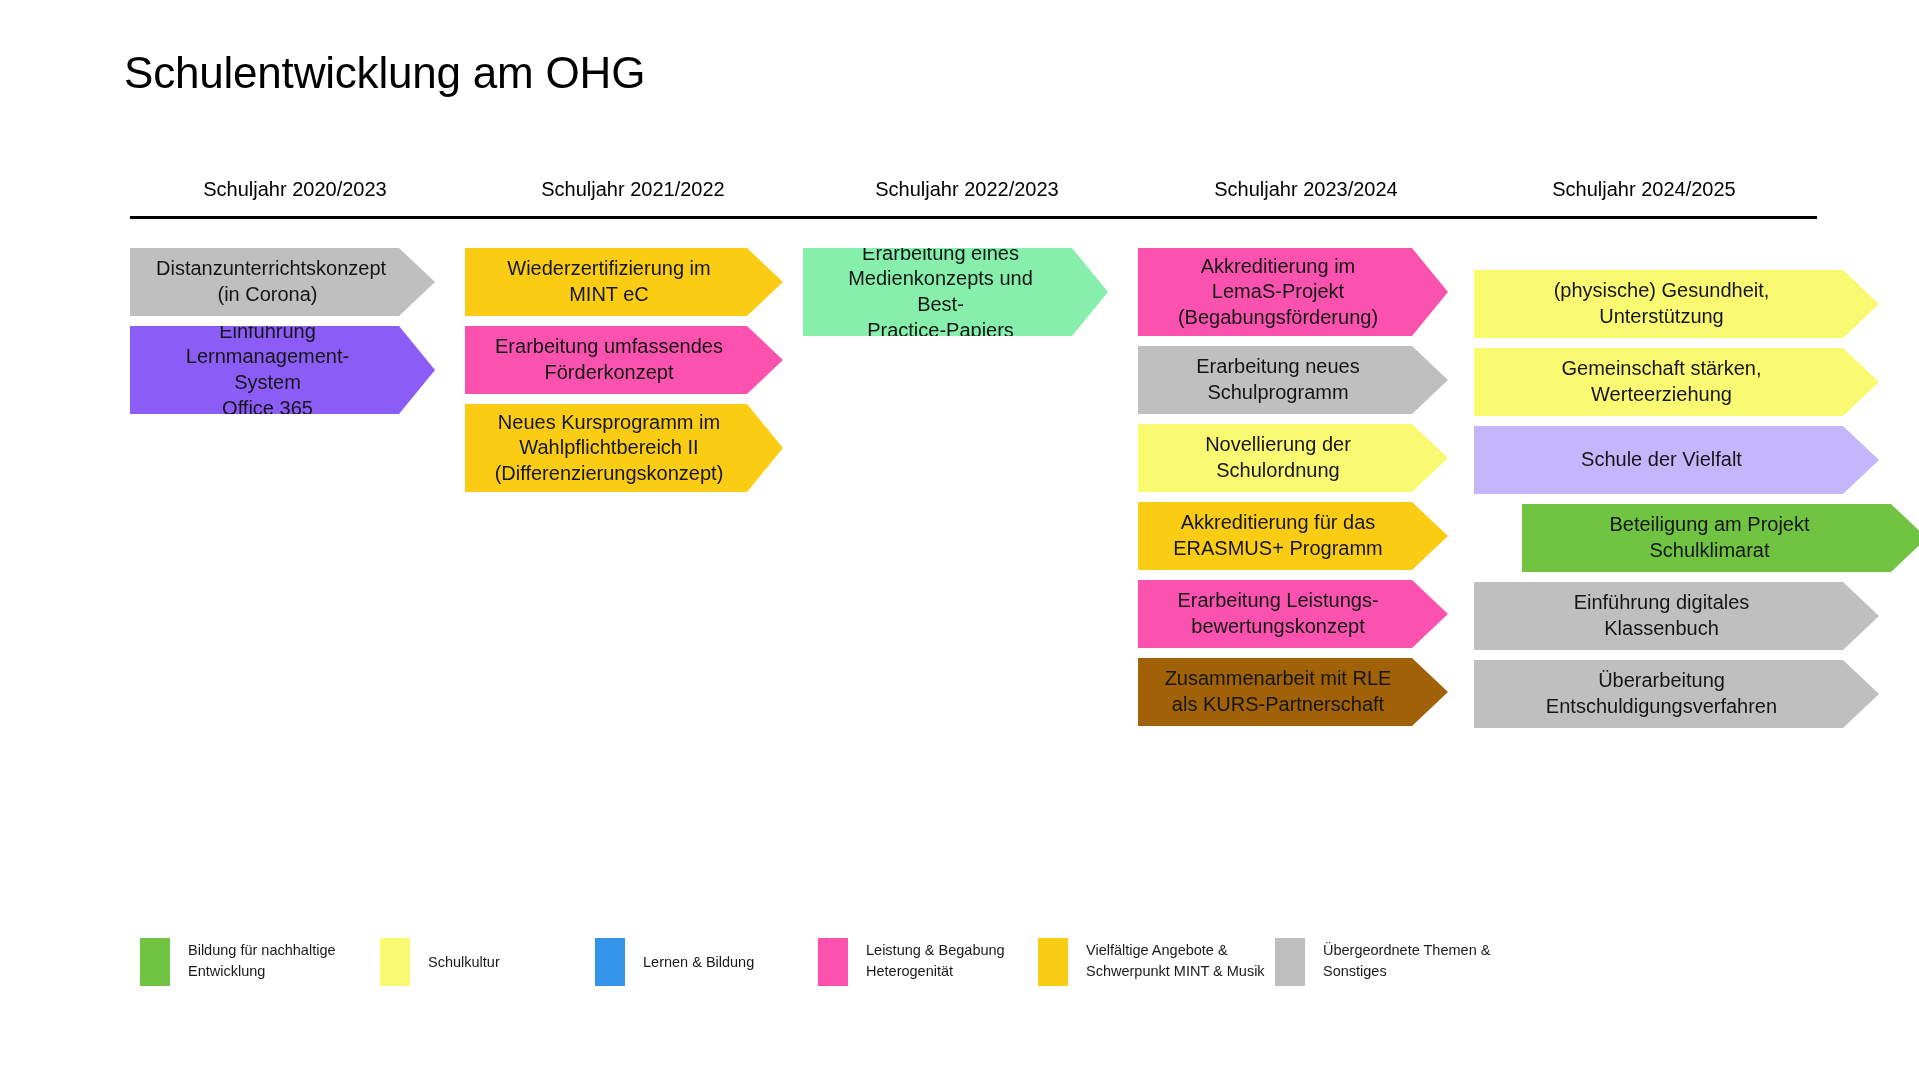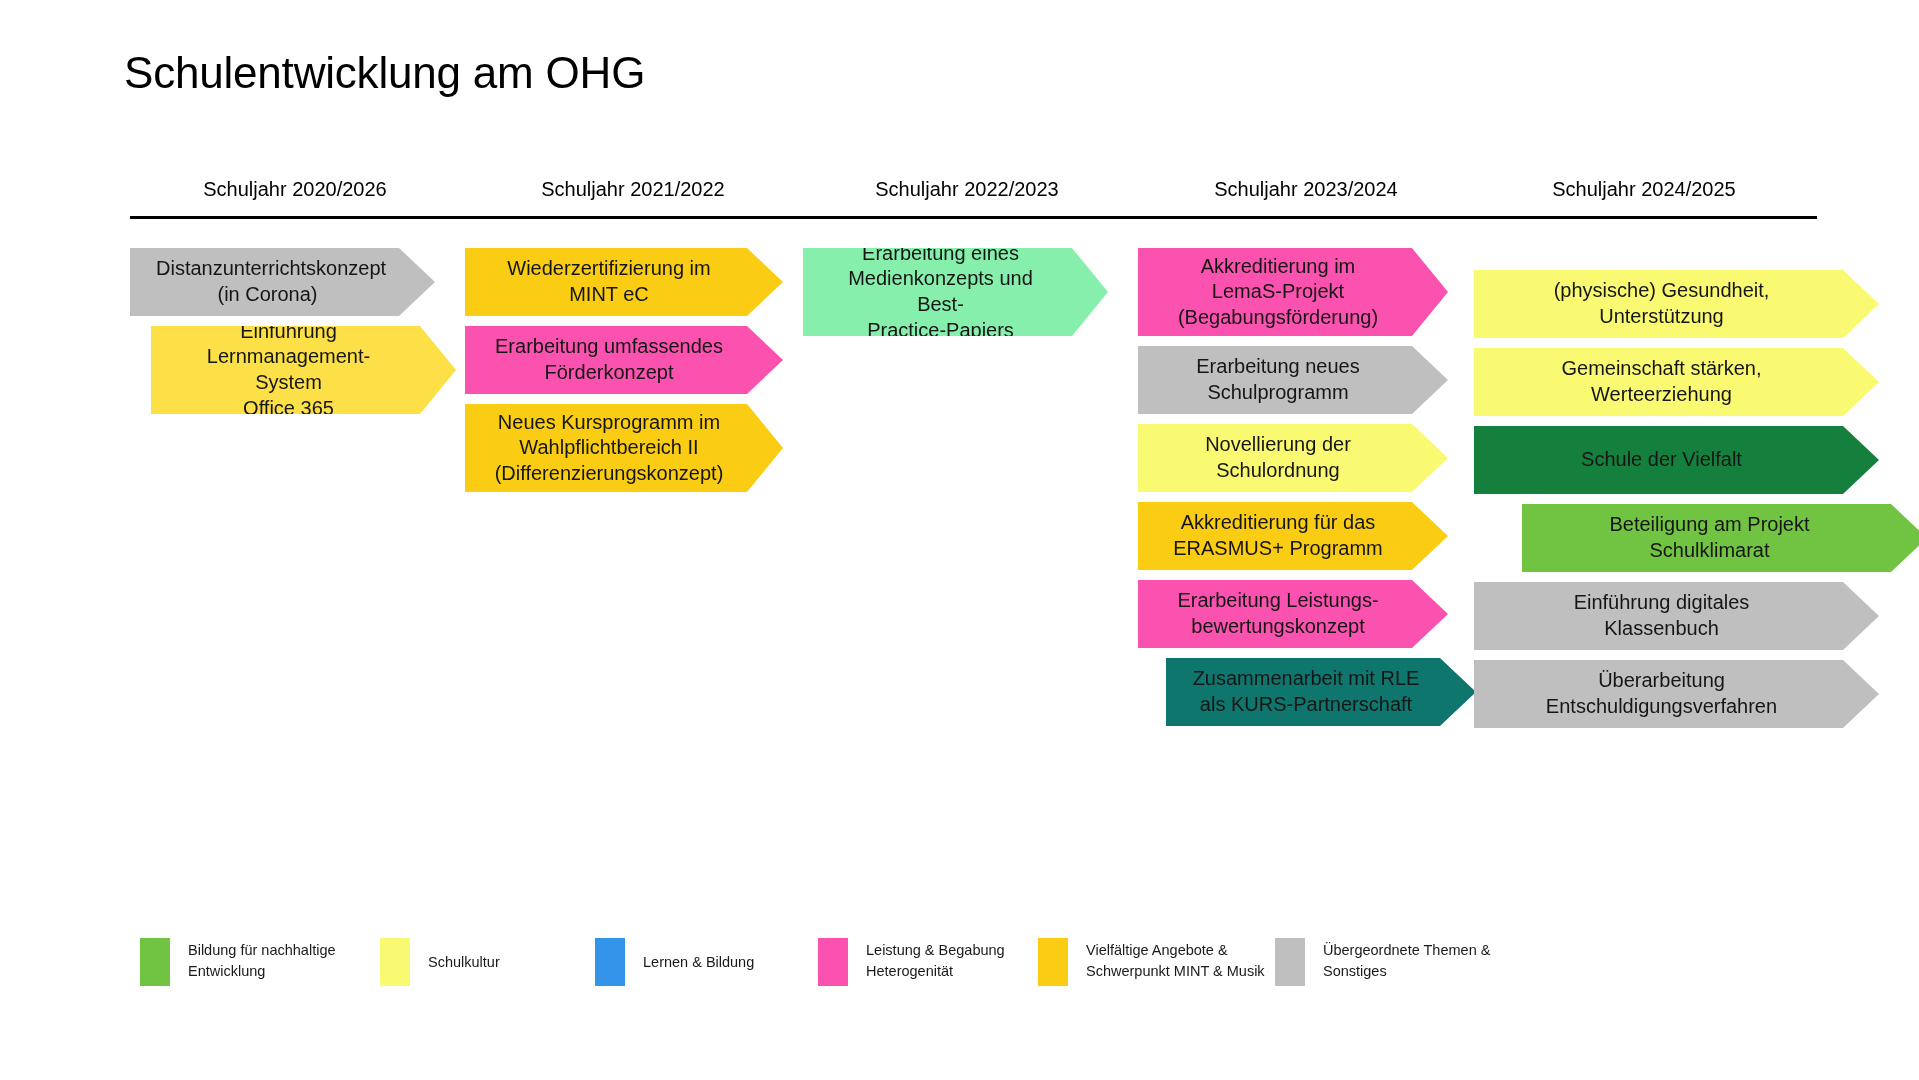--- a/index.html
+++ b/index.html
@@ -110,34 +110,34 @@
   }
 </style>
 </head>
 <body>
 
 <div id="slide">
 
   <div id="title">Schulentwicklung am OHG</div>
 
   <div id="header-row">
-      <div class="year-header" style="left: 15px; width: 300px;">Schuljahr 2020/2026</div>
+      <div class="year-header" style="left: 15px; width: 300px;">Schuljahr 2020/2023</div>
       <div class="year-header" style="left: 353px; width: 300px;">Schuljahr 2021/2022</div>
       <div class="year-header" style="left: 687px; width: 300px;">Schuljahr 2022/2023</div>
       <div class="year-header" style="left: 1026px; width: 300px;">Schuljahr 2023/2024</div>
       <div class="year-header" style="left: 1364px; width: 300px;">Schuljahr 2024/2025</div>
     </div>
   <div id="header-rule"></div>
 
   <div id="columns">
       <div class="column" style="left: 130px; width: 305px;">
         <div class="chevron" title="Übergeordnete Themen &amp; Sonstiges" style="background: rgb(191, 191, 191); width: 305px; height: 68px;">
           <span class="label">Distanzunterrichtskonzept<br>(in Corona)</span>
         </div>
-        <div class="chevron" title="Übergeordnete Themen &amp; Sonstiges" style="background: #fde047; width: 305px; height: 88px; margin-left: 21px;">
+        <div class="chevron" title="Übergeordnete Themen &amp; Sonstiges" style="background: #8b5cf6; width: 305px; height: 88px;">
           <span class="label">Einführung<br>Lernmanagement-System<br>Office 365</span>
         </div>
       </div>
       <div class="column" style="left: 465px; width: 318px;">
         <div class="chevron" title="Vielfältige Angebote &amp; Schwerpunkt MINT &amp; Musik" style="background: rgb(250, 205, 20); width: 318px; height: 68px;">
           <span class="label">Wiederzertifizierung im<br>MINT eC</span>
         </div>
         <div class="chevron" title="Leistung &amp; Begabung Heterogenität" style="background: rgb(250, 82, 174); width: 318px; height: 68px;">
           <span class="label">Erarbeitung umfassendes<br>Förderkonzept</span>
         </div>
@@ -159,32 +159,32 @@
         </div>
         <div class="chevron" title="Schulkultur" style="background: rgb(250, 250, 114); width: 310px; height: 68px;">
           <span class="label">Novellierung der<br>Schulordnung</span>
         </div>
         <div class="chevron" title="Vielfältige Angebote &amp; Schwerpunkt MINT &amp; Musik" style="background: rgb(250, 205, 20); width: 310px; height: 68px;">
           <span class="label">Akkreditierung für das<br>ERASMUS+ Programm</span>
         </div>
         <div class="chevron" title="Leistung &amp; Begabung Heterogenität" style="background: rgb(250, 82, 174); width: 310px; height: 68px;">
           <span class="label">Erarbeitung Leistungs-<br>bewertungskonzept</span>
         </div>
-        <div class="chevron" title="Schulkultur" style="background: #0f766e; width: 310px; height: 68px; margin-left: 28px;">
+        <div class="chevron" title="Schulkultur" style="background: #a16207; width: 310px; height: 68px;">
           <span class="label">Zusammenarbeit mit RLE<br>als KURS-Partnerschaft</span>
         </div>
       </div>
       <div class="column" style="left: 1474px; width: 405px;">
         <div class="chevron" title="Schulkultur" style="background: rgb(250, 250, 114); width: 405px; height: 68px; margin-top: 22px;">
           <span class="label">(physische) Gesundheit,<br>Unterstützung</span>
         </div>
         <div class="chevron" title="Schulkultur" style="background: rgb(250, 250, 114); width: 405px; height: 68px;">
           <span class="label">Gemeinschaft stärken,<br>Werteerziehung</span>
         </div>
-        <div class="chevron" title="Schulkultur" style="background: #15803d; width: 405px; height: 68px;">
+        <div class="chevron" title="Schulkultur" style="background: #c4b5fd; width: 405px; height: 68px;">
           <span class="label">Schule der Vielfalt</span>
         </div>
         <div class="chevron" title="Bildung für nachhaltige Entwicklung" style="background: rgb(113, 195, 66); width: 405px; height: 68px; margin-left: 48px;">
           <span class="label">Beteiligung am Projekt<br>Schulklimarat</span>
         </div>
         <div class="chevron" title="Übergeordnete Themen &amp; Sonstiges" style="background: rgb(191, 191, 191); width: 405px; height: 68px;">
           <span class="label">Einführung digitales<br>Klassenbuch</span>
         </div>
         <div class="chevron" title="Übergeordnete Themen &amp; Sonstiges" style="background: rgb(191, 191, 191); width: 405px; height: 68px;">
           <span class="label">Überarbeitung<br>Entschuldigungsverfahren</span>

